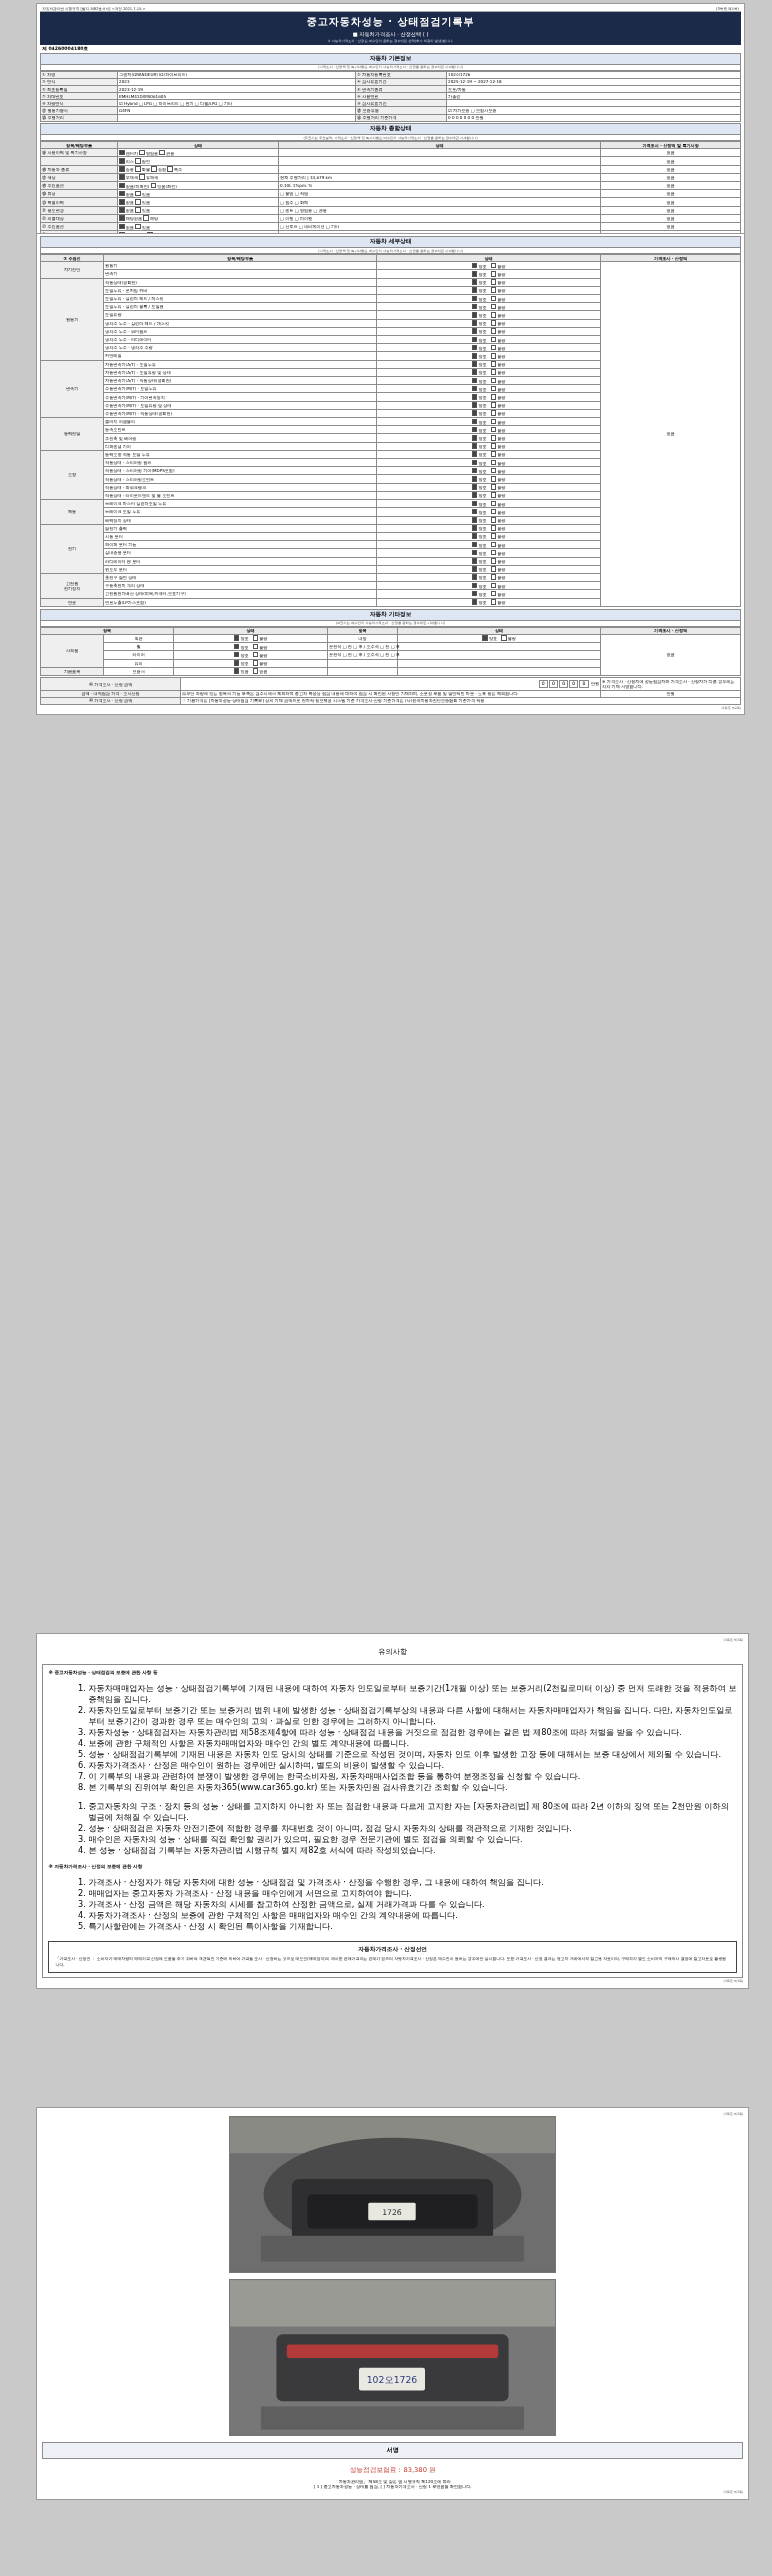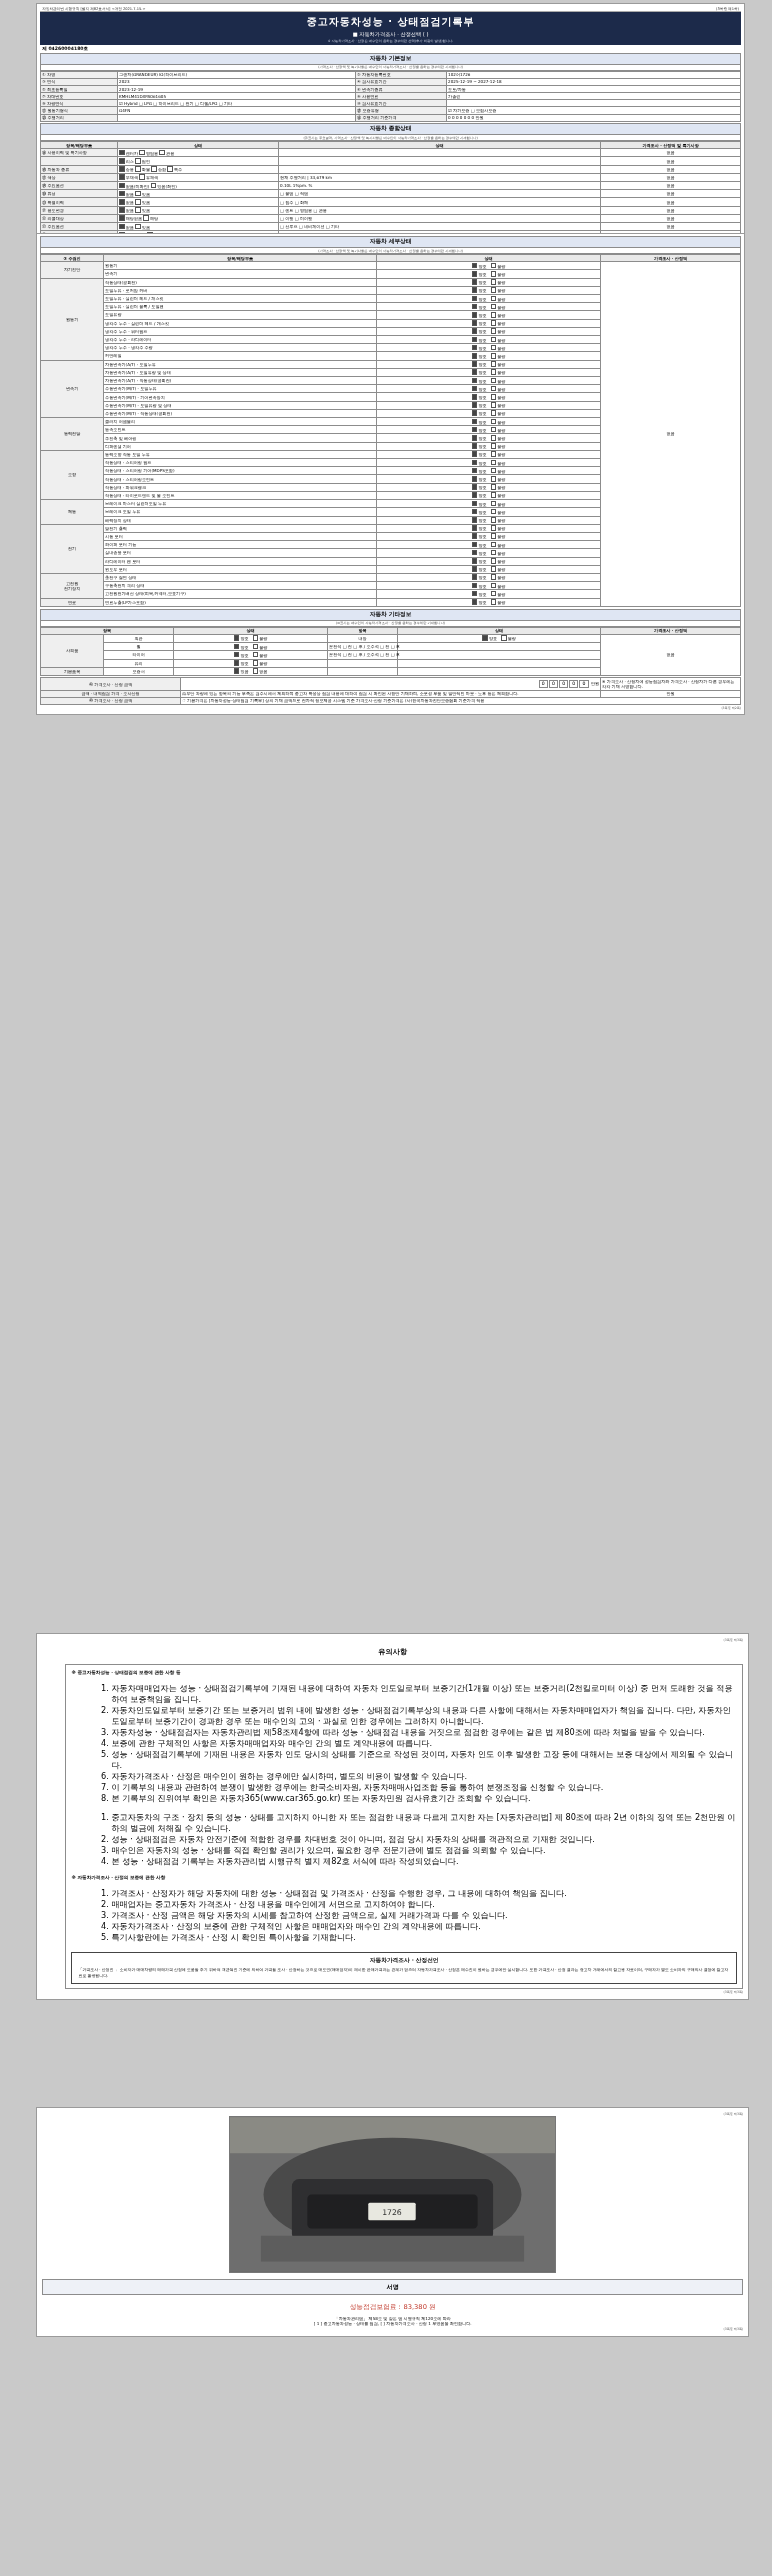--- a/index.html
+++ b/index.html
@@ -28,21 +28,21 @@
   .sec-title{background:#dfe6f3;border:0.5px solid #8c8c8c;text-align:center;font-weight:bold;font-size:5.7px;padding:1px;}
   .sec-note{border:0.5px solid #8c8c8c;border-top:none;text-align:center;font-size:3.3px;padding:0.5px;color:#444;}
   
   .diagram{position:relative;height:129px;border:0.5px solid #8c8c8c;border-top:none;background:#fff;}
   .circle{position:absolute;width:6.7px;height:6.7px;border:0.5px solid #444;border-radius:50%;font-size:3.6px;text-align:center;line-height:6.7px;background:#fff;}
   
   .photo{background:#5b5b5b;border:0.5px solid #777;display:block;}
   .photo-inner{width:100%;height:100%;position:relative;overflow:hidden;}
   .sig-band{background:#eef1f7;text-align:center;font-size:6.2px;font-weight:bold;padding:2.6px;border:0.5px solid #8c8c8c;}
   .fee{color:#c0392b;font-weight:normal;}
-  .noticebox{border:0.5px solid #8c8c8c;padding:4.1px 5.2px;margin-left:23px;}
+  .noticebox{border:0.5px solid #8c8c8c;padding:4.1px 5.2px;}
   .declbox{border:1px solid #444;padding:4.1px 6.2px;margin-top:5.2px;}
   .decl-title{text-align:center;font-weight:bold;font-size:5.7px;margin-bottom:2.1px;}
   .footer-line{font-size:3.1px;text-align:right;color:#555;padding-top:1px;}
 </style>
 </head>
 <body>
 
 <div class="page">
 
 <div id="p1" class="sheet" style="padding:2.1px 3.1px 4.1px;">
@@ -615,21 +615,21 @@
         <td class="tinier" colspan="2">☞ 기본가격은 [자동차성능·상태점검 기록부] 상의 기재 금액으로 전자적 정보제공 시스템 기준 가격조사·산정 기준가격은 (사)한국자동차진단보증협회 기준가격 적용</td>
       </tr>
     </tbody>
   </table>
 
   <div class="footer-line">(3쪽중 제2쪽)</div>
 </div>
 
 <div id="p3" class="sheet" style="position:absolute;left:36px;top:1633px;width:701px;padding:3.1px 5.2px 5.2px;">
   <div class="footer-line" style="text-align:right">(3쪽중 제3쪽)</div>
-  <div style="text-align:center;font-size:7.2px;font-weight:bold;margin:5.2px 0 7.2px;">유의사항</div>
+  <div style="text-align:center;font-size:7.2px;font-weight:normal;margin:5.2px 0 7.2px;">유의사항</div>
   <div class="noticebox">
     <div style="font-size:4.6px;font-weight:bold;margin-bottom:3.1px;">※ 중고자동차성능 · 상태점검의 보증에 관한 사항 등</div>
     <ol class="notice" id="notice-list-1">
           <li>자동차매매업자는 성능 · 상태점검기록부에 기재된 내용에 대하여 자동차 인도일로부터 보증기간(1개월 이상) 또는 보증거리(2천킬로미터 이상) 중 먼저 도래한 것을 적용하여 보증책임을 집니다.</li>
           <li>자동차인도일로부터 보증기간 또는 보증거리 범위 내에 발생한 성능 · 상태점검기록부상의 내용과 다른 사항에 대해서는 자동차매매업자가 책임을 집니다. 다만, 자동차인도일로부터 보증기간이 경과한 경우 또는 매수인의 고의 · 과실로 인한 경우에는 그러하지 아니합니다.</li>
           <li>자동차성능 · 상태점검자는 자동차관리법 제58조제4항에 따라 성능 · 상태점검 내용을 거짓으로 점검한 경우에는 같은 법 제80조에 따라 처벌을 받을 수 있습니다.</li>
           <li>보증에 관한 구체적인 사항은 자동차매매업자와 매수인 간의 별도 계약내용에 따릅니다.</li>
           <li>성능 · 상태점검기록부에 기재된 내용은 자동차 인도 당시의 상태를 기준으로 작성된 것이며, 자동차 인도 이후 발생한 고장 등에 대해서는 보증 대상에서 제외될 수 있습니다.</li>
           <li>자동차가격조사 · 산정은 매수인이 원하는 경우에만 실시하며, 별도의 비용이 발생할 수 있습니다.</li>
           <li>이 기록부의 내용과 관련하여 분쟁이 발생한 경우에는 한국소비자원, 자동차매매사업조합 등을 통하여 분쟁조정을 신청할 수 있습니다.</li>
@@ -668,20 +668,33 @@
         <ellipse cx="315" cy="150" rx="250" ry="110" fill="#4a4a4a"></ellipse>
         <rect x="120" y="120" width="390" height="120" rx="14" fill="#2f2f31"></rect>
         <rect x="150" y="150" width="330" height="66" rx="8" fill="#1f1f21"></rect>
         <rect x="268" y="166" width="92" height="34" rx="3" fill="#e8e8e0"></rect>
         <text x="314" y="190" font-size="15" text-anchor="middle" fill="#333" font-family="'DejaVu Sans',sans-serif">1726</text>
         <rect x="60" y="230" width="510" height="50" fill="#5d5d5d"></rect>
       </svg>
     </div>
   </div>
 
+  <div class="photo" style="width:325px;height:155px;margin:0 auto 6.2px;">
+    <div class="photo-inner">
+      <svg width="325" height="155" viewBox="0 0 630 300">
+        <rect width="630" height="300" fill="#777"></rect>
+        <rect x="0" y="0" width="630" height="90" fill="#9a9a95"></rect>
+        <rect x="90" y="105" width="450" height="130" rx="12" fill="#3a3a3c"></rect>
+        <rect x="110" y="125" width="410" height="26" rx="6" fill="#b33a3a"></rect>
+        <rect x="250" y="170" width="128" height="44" rx="4" fill="#e9e9e2"></rect>
+        <text x="314" y="200" font-size="18" text-anchor="middle" fill="#2b3a7a" font-family="'DejaVu Sans',sans-serif">102오1726</text>
+        <rect x="60" y="245" width="510" height="45" fill="#5f5f5f"></rect>
+      </svg>
+    </div>
+  </div>
 
   <div class="sig-band">서명</div>
 
   <div style="text-align:center;margin-top:5.2px;">
     <span class="fee" style="font-size:6.7px;">성능점검보험료 :</span>
     <span class="fee" style="font-size:6.7px;">83,380 원</span>
   </div>
   <div style="text-align:center;font-size:4.1px;margin-top:4.1px;">「자동차관리법」 제58조 및 같은 법 시행규칙 제120조에 따라</div>
   <div style="text-align:center;font-size:4.1px;">[ 1 ] 중고자동차성능 · 상태를 점검, [   ] 자동차가격조사 · 산정 1 부였음을 확인합니다.</div>
   <div class="footer-line">(3쪽중 제3쪽)</div>

